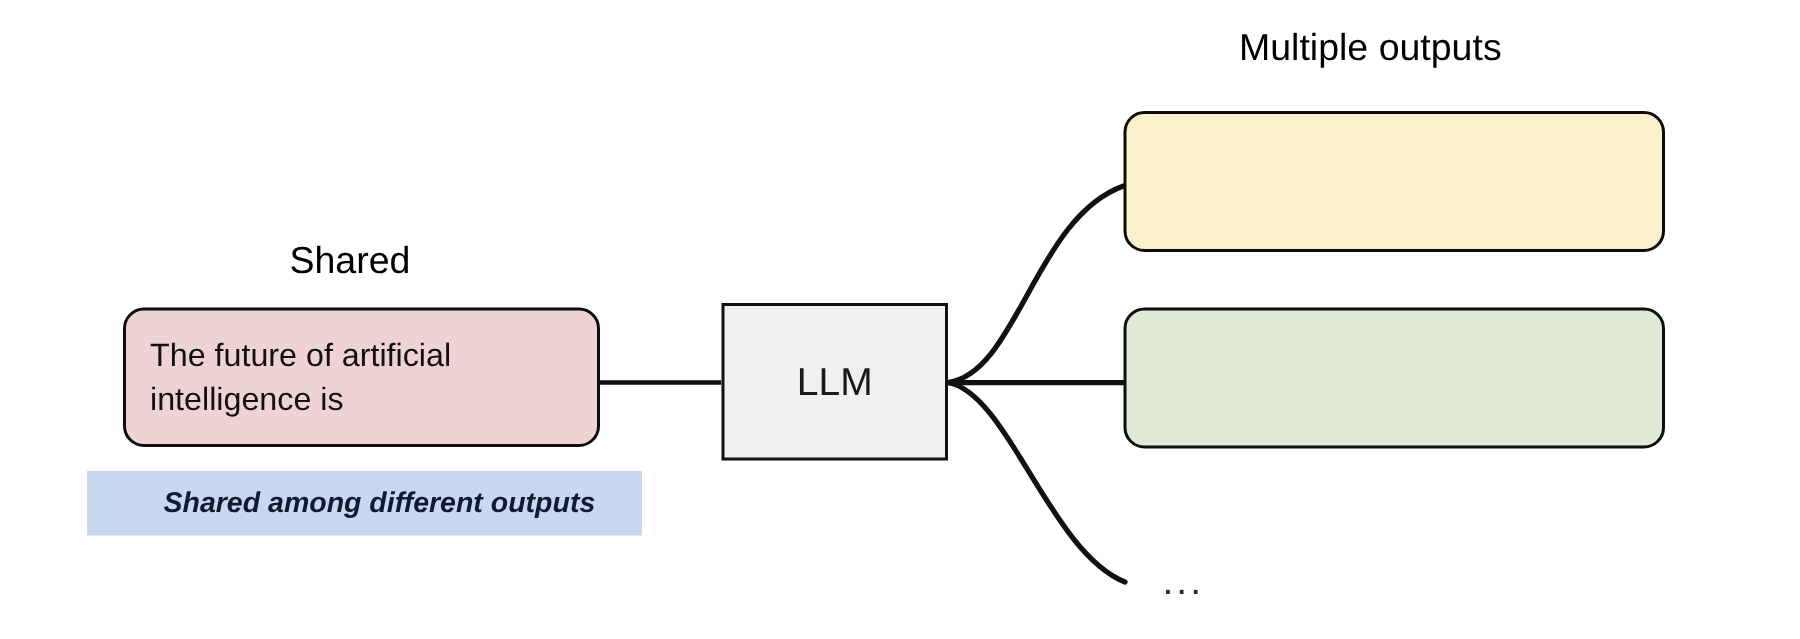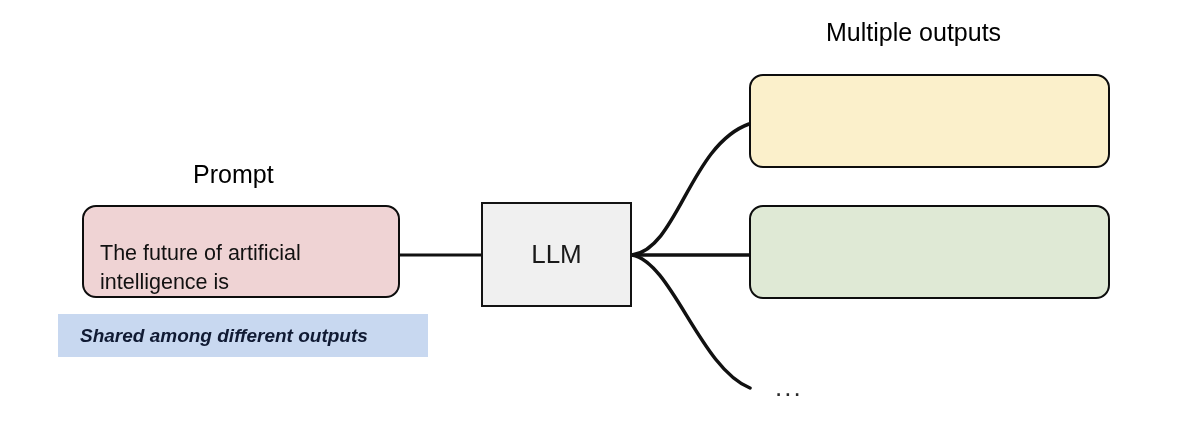--- a/index.html
+++ b/index.html
@@ -50,21 +50,21 @@
     position: absolute;
     left: 82px;
     top: 205px;
     width: 318px;
     height: 93px;
     box-sizing: border-box;
     background: #efd3d4;
     border: 2.5px solid #0d0d0d;
     border-radius: 14px;
     display: flex;
-    align-items: flex-end;
+    align-items: center;
   }
   #prompt-text {
     padding: 0 16px;
     font-size: 21.5px;
     line-height: 1.32;
     color: #111111;
   }
 
   
   #shared-band {
@@ -77,20 +77,21 @@
     display: flex;
     align-items: center;
   }
   #shared-text {
     padding-left: 22px;
     font-size: 19px;
     font-style: italic;
     font-weight: bold;
     color: #101a33;
     white-space: nowrap;
+    margin-left: 29px;
   }
 
   
   #llm-box {
     position: absolute;
     left: 481px;
     top: 202px;
     width: 151px;
     height: 105px;
     box-sizing: border-box;
@@ -149,21 +150,21 @@
 
     <path d="M 632 255 C 678 249, 690 145, 749 124" fill="none" stroke="#111111" stroke-width="3.5" stroke-linecap="round"></path>
 
     <path d="M 632 255 L 749 255" fill="none" stroke="#111111" stroke-width="3.5" stroke-linecap="round"></path>
 
     <path d="M 632 255 C 672 262, 700 368, 750 388" fill="none" stroke="#111111" stroke-width="3.5" stroke-linecap="round"></path>
   </svg>
 
   <div class="plain-label" id="multiple-outputs-label">Multiple outputs</div>
 
-  <div class="plain-label" id="prompt-label">Prompt</div>
+  <div class="plain-label" id="prompt-label">Shared</div>
 
   <div id="prompt-box">
     <div id="prompt-text">The future of artificial intelligence is</div>
   </div>
 
   <div id="shared-band">
     <div id="shared-text">Shared among different outputs</div>
   </div>
 
   <div id="llm-box">

